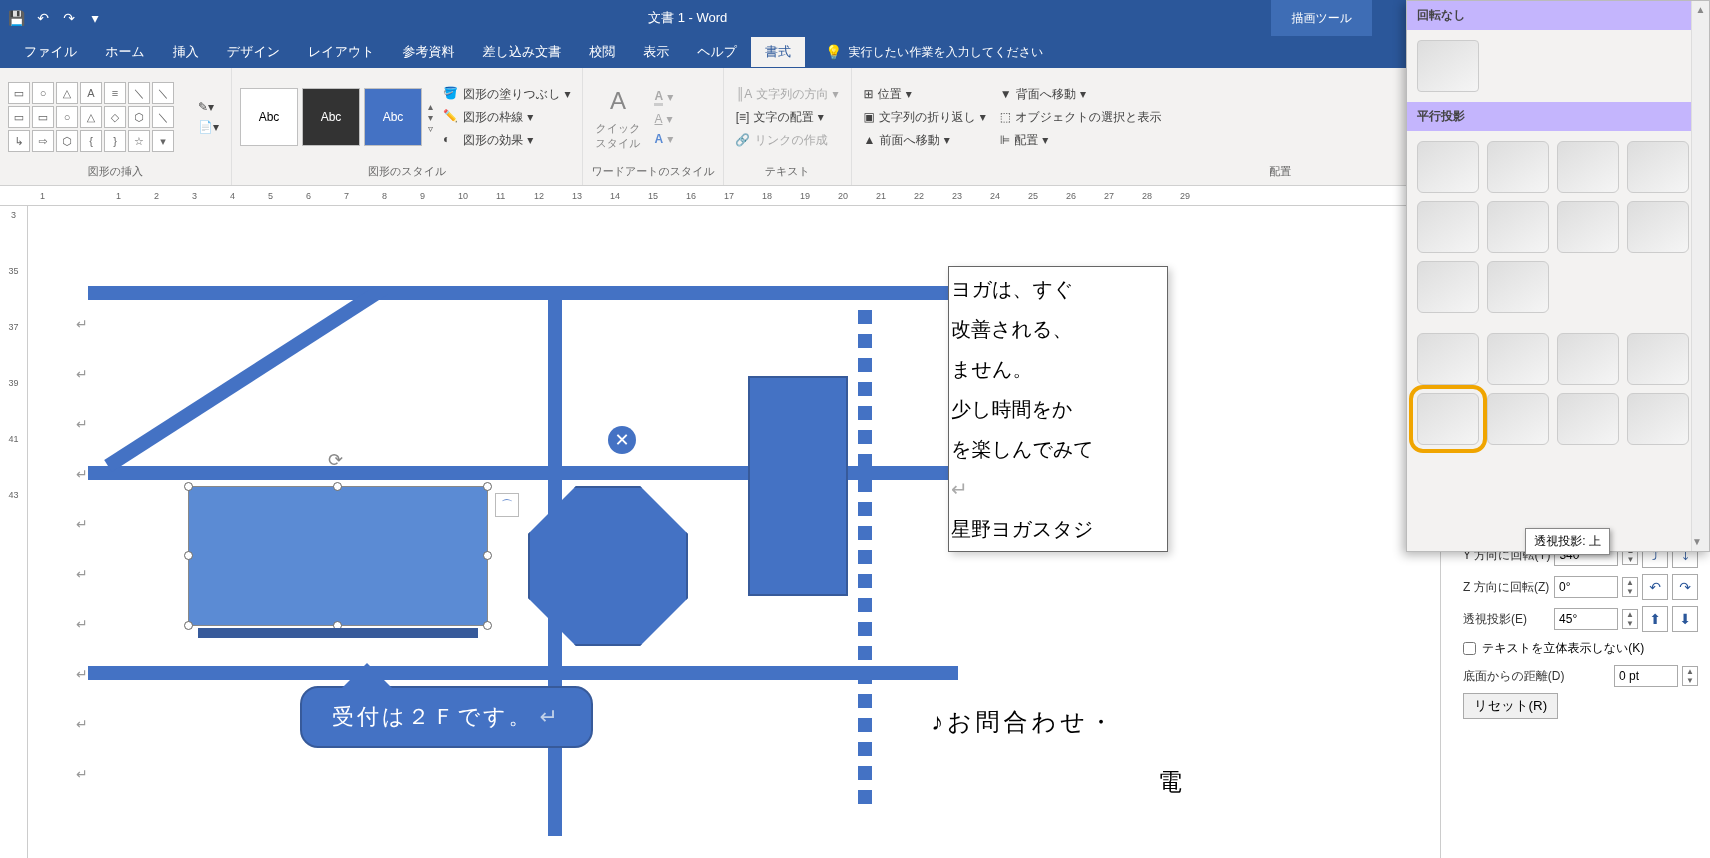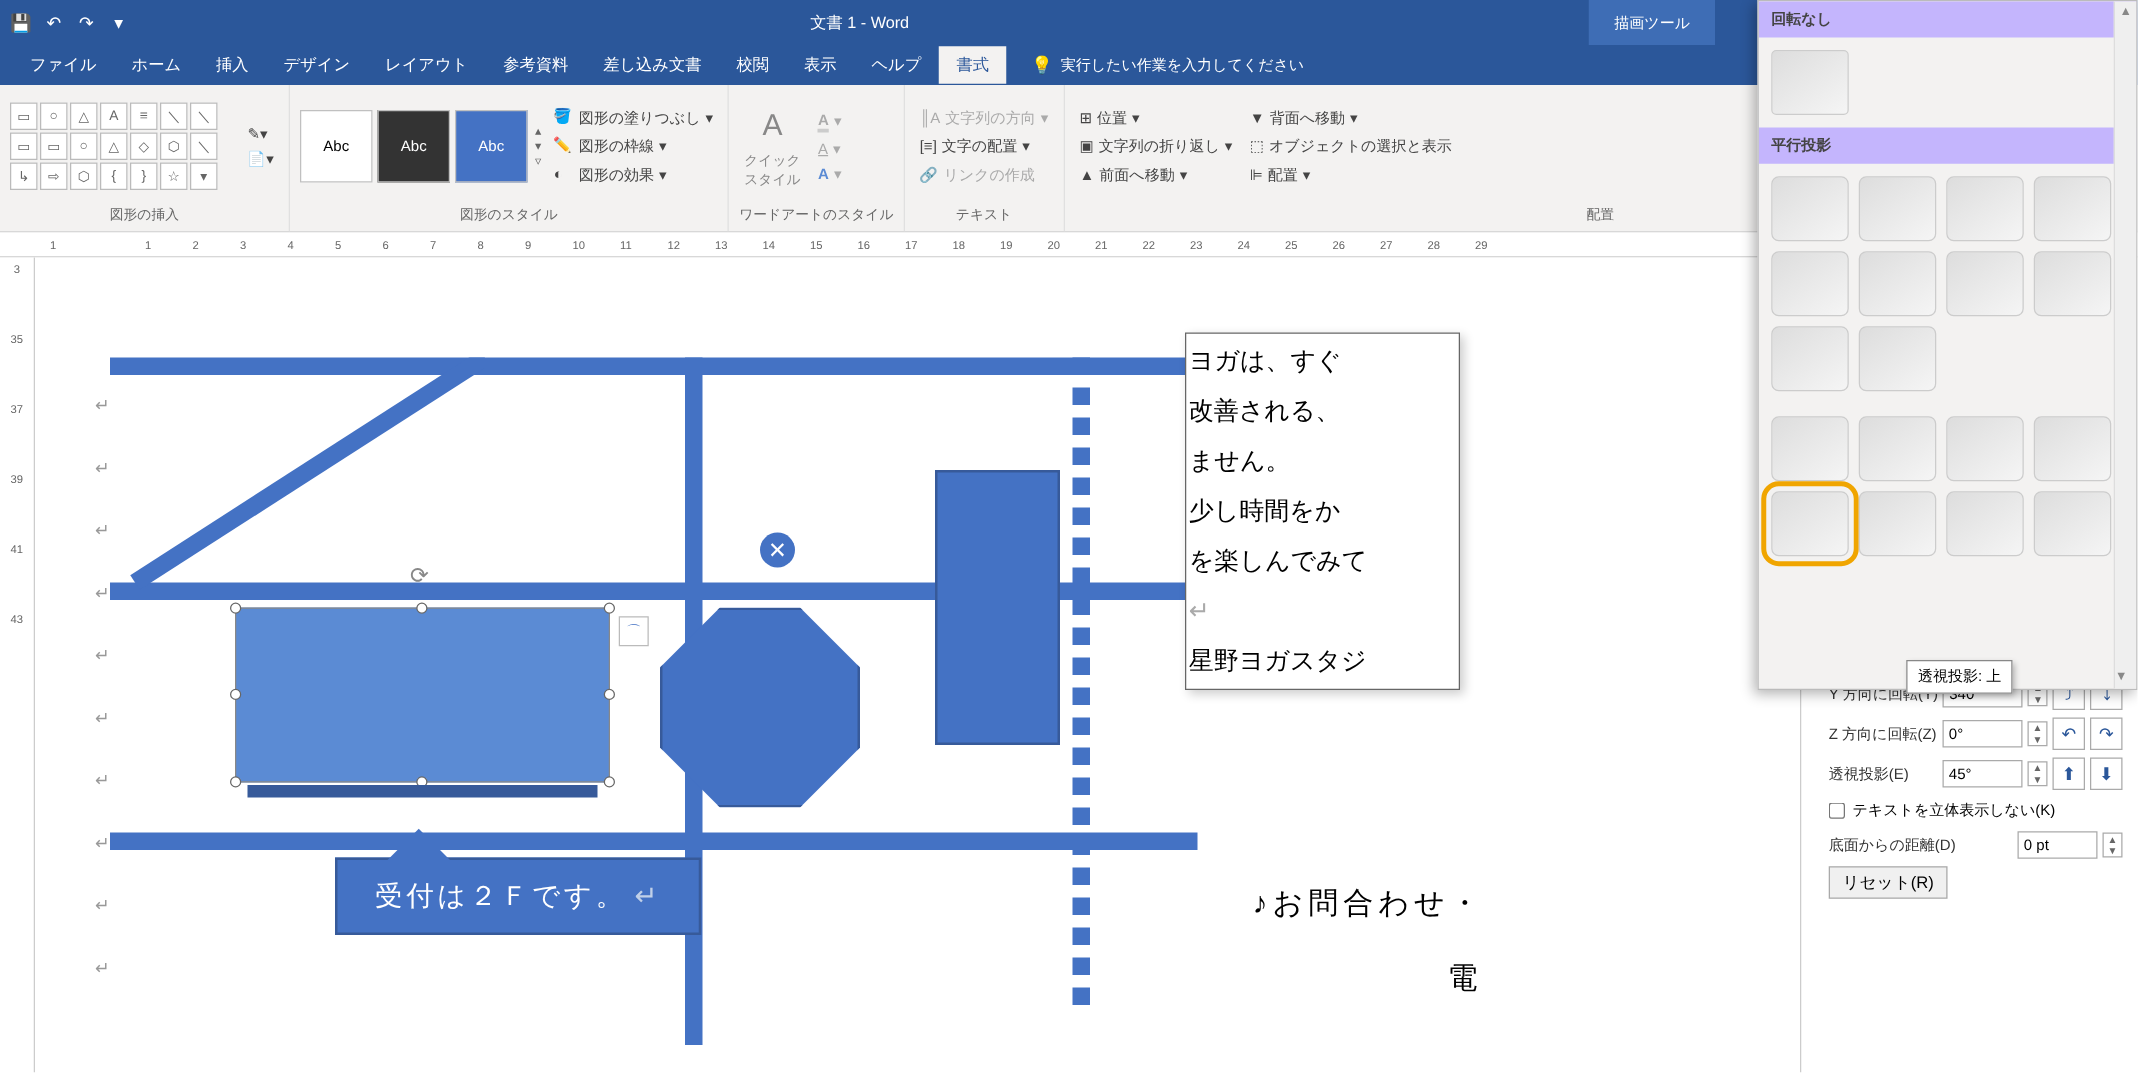--- a/index.html
+++ b/index.html
@@ -53,21 +53,21 @@
 .map-area .diag { position: absolute; top: 0; left: 0; width: 300px; height: 200px; }
 .map-area .diag line { stroke: #4472c4; stroke-width: 14; }
 .rect-shape { position: absolute; background: #4472c4; border: 2px solid #375a9a; }
 .sel-rect { position: absolute; border: 1.5px solid #888; background: #5b8bd4; }
 .sel-handle { width: 9px; height: 9px; background: #fff; border: 1px solid #666; border-radius: 50%; position: absolute; }
 .rot-handle { position: absolute; width: 20px; height: 20px; top: -38px; left: 50%; margin-left:-10px; color: #888; font-size: 18px; }
 .octagon { position: absolute; width: 160px; height: 160px; background: #4472c4; clip-path: polygon(30% 0, 70% 0, 100% 30%, 100% 70%, 70% 100%, 30% 100%, 0 70%, 0 30%); border: 2px solid #375a9a; }
 .circle-x { position: absolute; width: 28px; height: 28px; border-radius: 50%; background: #4472c4; display: flex; align-items: center; justify-content: center; color: #fff; font-size: 18px; }
 .dotted-v { position: absolute; width: 14px; display: flex; flex-direction: column; gap: 10px; }
 .dotted-v i { width: 14px; height: 14px; background: #4472c4; }
-.callout { position: absolute; background: #4472c4; color: #fff; border: 2px solid #375a9a; border-radius: 0; padding: 14px 30px; font-size: 22px; letter-spacing: 3px; font-family: "Yu Mincho", serif; }
+.callout { position: absolute; background: #4472c4; color: #fff; border: 2px solid #375a9a; border-radius: 18px; padding: 14px 30px; font-size: 22px; letter-spacing: 3px; font-family: "Yu Mincho", serif; margin-left: 32px; }
 .callout::before { content: ''; position: absolute; top: -50px; left: 40px; border: 25px solid transparent; border-bottom-color: #4472c4; }
 .textbox { position: absolute; border: 1.5px solid #666; padding: 2px; font-size: 20px; line-height: 2; font-family: "Yu Mincho", serif; background: #fff; box-shadow: 3px 3px 8px rgba(0,0,0,0.2); }
 .free-text { position: absolute; font-size: 24px; font-family: "Yu Mincho", serif; letter-spacing: 4px; }
 .ret { color: #999; font-size: 14px; position: absolute; }
 
 
 .format-pane { width: 130px; border-left: 1px solid #ccc; padding: 6px 8px; background: #fff; }
 .format-pane h3 { color: #2b579a; font-size: 18px; font-weight: normal; margin-bottom: 10px; }
 .fp-icons { display: flex; gap: 6px; margin-bottom: 10px; }
 .fp-icons .fi { width: 28px; height: 28px; border: 1px solid transparent; display: flex; align-items: center; justify-content: center; }
@@ -337,21 +337,21 @@
     <div class="textbox" style="top:60px;left:920px;width:220px" id="tbox">
         <div>ヨガは、すぐ</div>
         <div>改善される、</div>
         <div>ません。</div>
         <div>少し時間をか</div>
         <div>を楽しんでみて</div>
         <div style="color: rgb(170, 170, 170);">↵</div>
         <div>星野ヨガスタジ</div>
       </div>
 
-    <div class="free-text" style="top:500px;left:974px">♪お問合わせ・</div>
+    <div class="free-text" style="top:500px;left:903px">♪お問合わせ・</div>
     <div class="free-text" style="top:560px;left:1130px">電</div>
 
     <span class="ret" style="top:110px;left:48px">↵</span>
     <span class="ret" style="top:160px;left:48px">↵</span>
     <span class="ret" style="top:210px;left:48px">↵</span>
     <span class="ret" style="top:260px;left:48px">↵</span>
     <span class="ret" style="top:310px;left:48px">↵</span>
     <span class="ret" style="top:360px;left:48px">↵</span>
     <span class="ret" style="top:410px;left:48px">↵</span>
     <span class="ret" style="top:460px;left:48px">↵</span>

